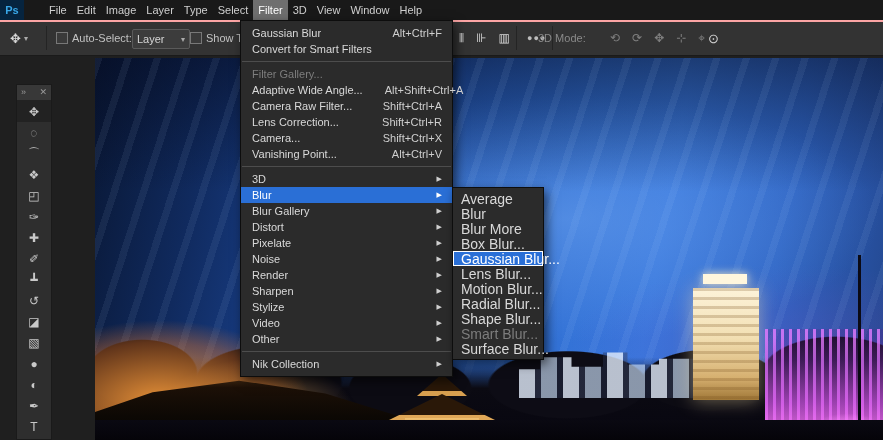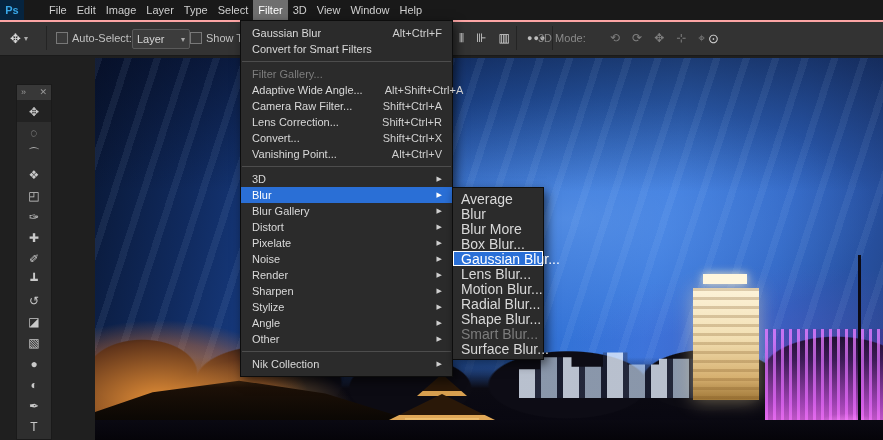--- a/index.html
+++ b/index.html
@@ -254,21 +254,21 @@
     </div>
     <div class="menu-row">
       <span class="mlabel">Camera Raw Filter...</span>
       <span class="shortcut">Shift+Ctrl+A</span>
     </div>
     <div class="menu-row">
       <span class="mlabel">Lens Correction...</span>
       <span class="shortcut">Shift+Ctrl+R</span>
     </div>
     <div class="menu-row">
-      <span class="mlabel">Convert...</span>
+      <span class="mlabel">Camera...</span>
       <span class="shortcut">Shift+Ctrl+X</span>
     </div>
     <div class="menu-row">
       <span class="mlabel">Vanishing Point...</span>
       <span class="shortcut">Alt+Ctrl+V</span>
     </div>
     <div class="menu-sep"></div>
     <div class="menu-row">
       <span class="mlabel">3D</span>
       <span class="arrow">▶</span>
@@ -299,21 +299,21 @@
     </div>
     <div class="menu-row">
       <span class="mlabel">Sharpen</span>
       <span class="arrow">▶</span>
     </div>
     <div class="menu-row">
       <span class="mlabel">Stylize</span>
       <span class="arrow">▶</span>
     </div>
     <div class="menu-row">
-      <span class="mlabel">Angle</span>
+      <span class="mlabel">Video</span>
       <span class="arrow">▶</span>
     </div>
     <div class="menu-row">
       <span class="mlabel">Other</span>
       <span class="arrow">▶</span>
     </div>
     <div class="menu-sep"></div>
     <div class="menu-row">
       <span class="mlabel">Nik Collection</span>
       <span class="arrow">▶</span>

